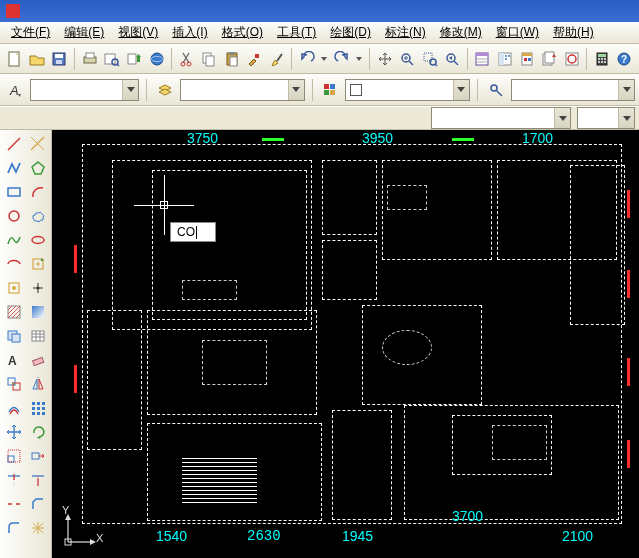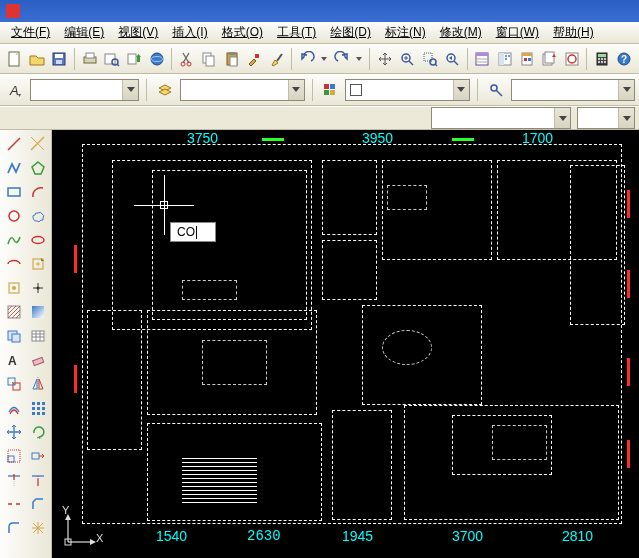--- a/index.html
+++ b/index.html
@@ -552,22 +552,22 @@
 
       <div class="greenbar" style="left:210px; top:8px; width:22px; height:3px;"></div>
       <div class="greenbar" style="left:400px; top:8px; width:22px; height:3px;"></div>
 
       <div class="label" style="left:135px; top:0px;">3750</div>
       <div class="label" style="left:310px; top:0px;text-align:right;">3950</div>
       <div class="label" style="left:470px; top:0px;">1700</div>
       <div class="label" style="left:104px;  top:398px;">1540</div>
       <div class="label" style="left:195px; top:398px;font-family:Liberation Mono, monospace;">2630</div>
       <div class="label" style="left:290px; top:398px;">1945</div>
-      <div class="label" style="left:400px; top:398px;">3700</div>
-      <div class="label" style="left:510px; top:398px;">2810</div>
+      <div class="label" style="left:400px; top:378px;">3700</div>
+      <div class="label" style="left:510px; top:398px;">2100</div>
     </div>
 
     <div class="cursor" style="left:112px; top:75px;">
       <div class="h"></div>
         <div class="v"></div>
         <div class="pick"></div>
     </div>
 
     <div class="cmd-input" style="left:118px; top:92px; width:46px; height:20px;">
       <span>CO</span>

